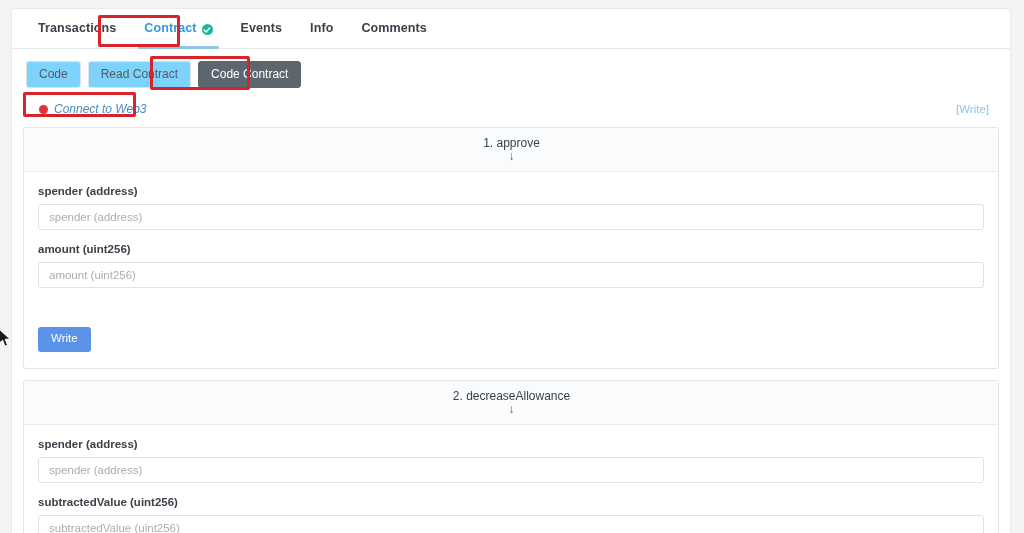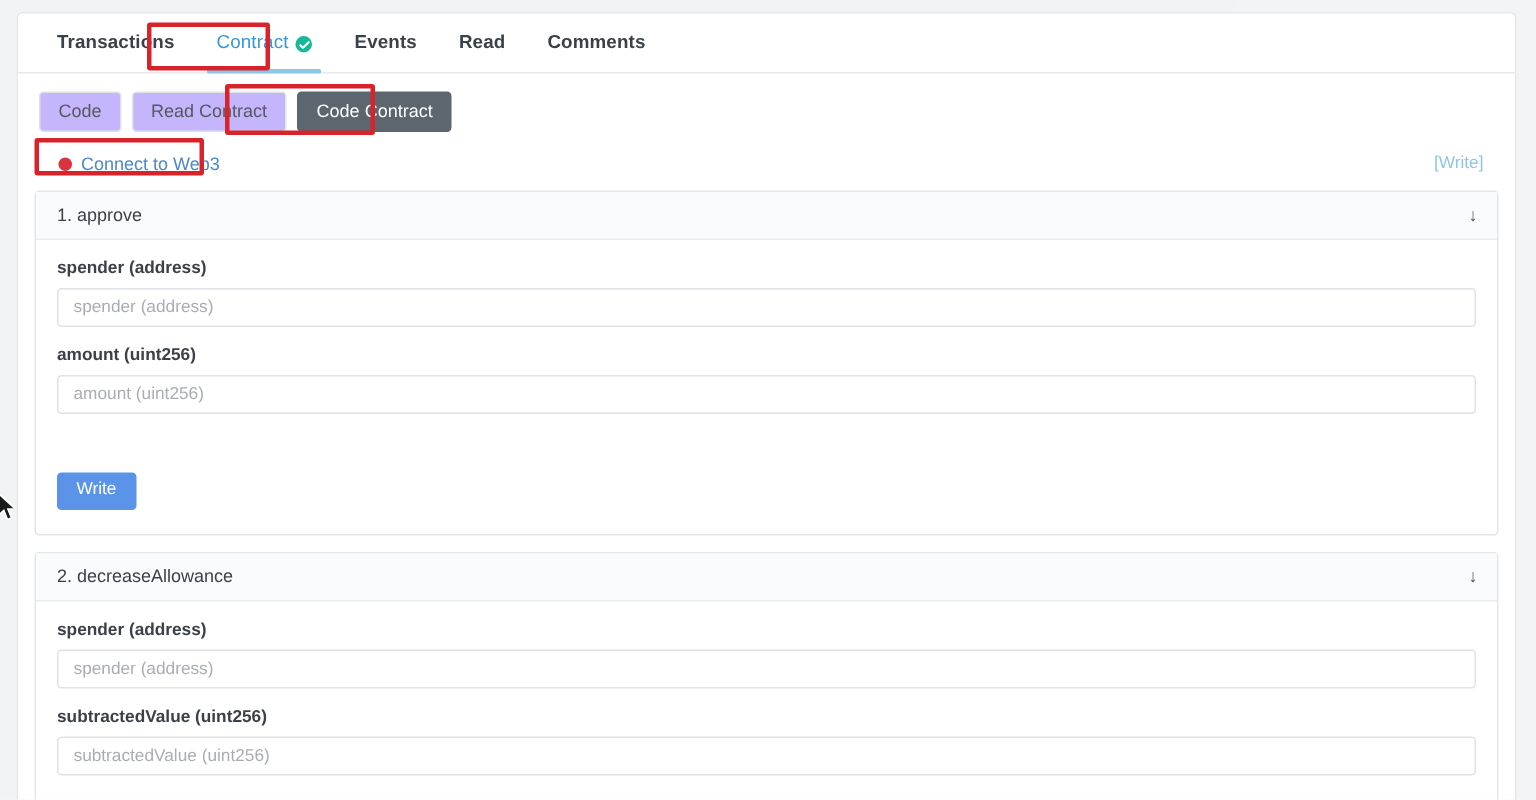--- a/index.html
+++ b/index.html
@@ -33,21 +33,21 @@
   }
   .tab {
     position: relative;
     font-size: 12.5px;
     font-weight: bold;
     color: #3b4149;
     padding: 12px 14px 13px 14px;
     white-space: nowrap;
     letter-spacing: .1px;
   }
-  .tab.active { color: #3498db; font-weight: normal; }
+  .tab.active { color: #3498db; font-weight: bold; }
   .tab.active::after {
     content: "";
     position: absolute;
     left: 8px; right: 8px; bottom: -1px;
     height: 3px;
     background: #8ec6e6;
     border-radius: 1px;
   }
   .verified-badge {
     display: inline-block;
@@ -75,21 +75,21 @@
 
   
   .subtabs {
     display: flex;
     gap: 7px;
     padding: 12px 0 0 14px;
   }
   .btn-sub {
     font-size: 12px;
     color: #55595f;
-    background: #c4b5fd;
+    background: #7dd3fc;
     border: 1px solid #dfe2e6;
     border-radius: 3px;
     padding: 6px 12px 7px 12px;
     line-height: 1;
     white-space: nowrap;
   }
   .btn-sub.active {
     background: #5c666f;
     border-color: #5c666f;
     color: #ffffff;
@@ -101,20 +101,21 @@
     align-items: center;
     justify-content: space-between;
     padding: 12px 21px 0 27px;
     height: 30px;
   }
   .connect-link {
     display: inline-flex;
     align-items: center;
     font-size: 12px;
     color: #4c89c6;
+    font-style: italic;
   }
   .dot-red {
     width: 9px; height: 9px;
     border-radius: 50%;
     background: #d9333f;
     display: inline-block;
     margin-right: 6px;
   }
   .reset-link { font-size: 11.5px; color: #8fc4e8; }
 
@@ -126,20 +127,21 @@
     margin-bottom: 11px;
     background: #ffffff;
   }
   .panel-head {
     display: flex;
     align-items: center;
     justify-content: space-between;
     background: #fafbfc;
     border-bottom: 1px solid #e9ebee;
     padding: 8px 13px 9px 14px;
+    flex-direction: column;
   }
   .panel-title { font-size: 12px; color: #3c4149; }
   .caret { font-size: 12px; color: #5a5f66; line-height: 1; }
 
   .panel-body { padding: 13px 14px 16px 14px; }
   .field-label {
     font-size: 11.5px;
     font-weight: bold;
     color: #3c4149;
     margin-bottom: 7px;
@@ -179,21 +181,21 @@
 
 <div class="page">
   <div class="card">
 
     <div class="tabbar" id="tabbar">
         <div class="tab"><span>Transactions</span></div>
         <div class="tab active"><span>Contract</span><span class="verified-badge"><svg width="8" height="8" viewBox="0 0 8 8">
               <path d="M1.2,4.1 L3,5.9 L6.8,2.1" stroke="#ffffff" stroke-width="1.4" fill="none" stroke-linecap="round" stroke-linejoin="round"></path>
             </svg></span></div>
         <div class="tab"><span>Events</span></div>
-        <div class="tab"><span>Read</span></div>
+        <div class="tab"><span>Info</span></div>
         <div class="tab"><span>Comments</span></div>
       </div>
 
     <div class="subtabs" id="subtabs">
         <div class="btn-sub">Code</div>
         <div class="btn-sub">Read Contract</div>
         <div class="btn-sub active">Code Contract</div>
       </div>
 
     <div class="connect-row">

